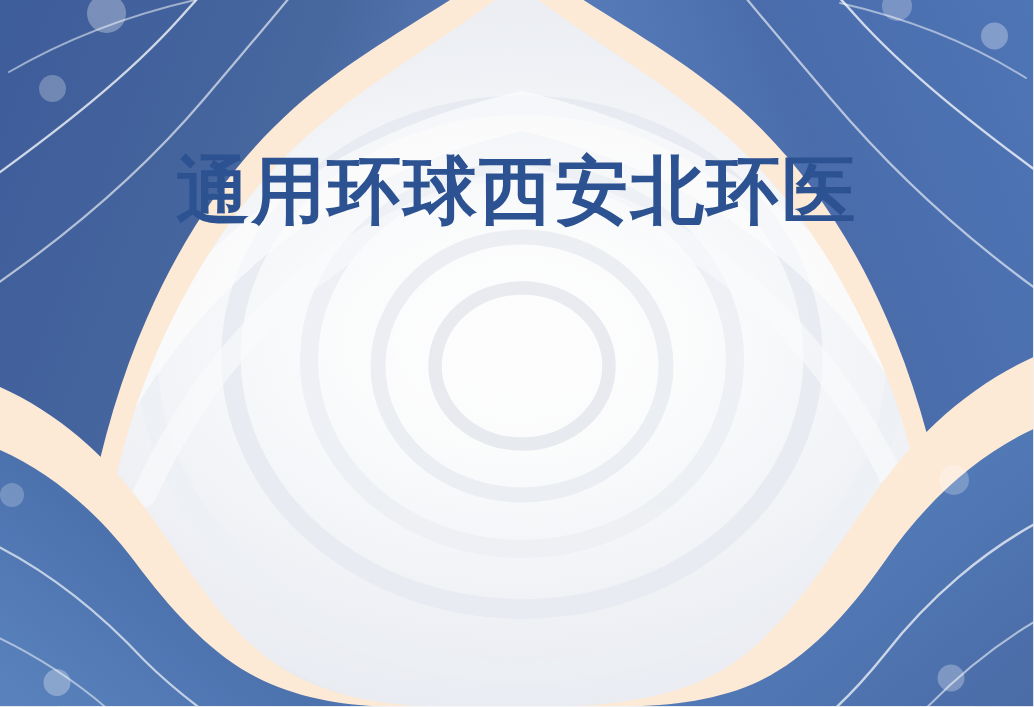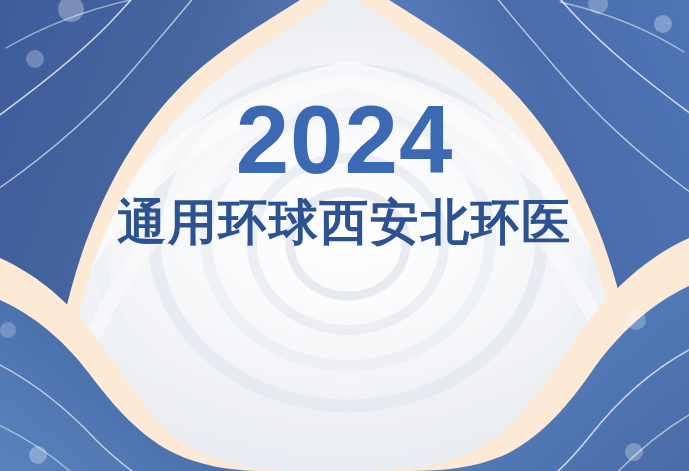--- a/index.html
+++ b/index.html
@@ -174,17 +174,16 @@
         <circle cx="663" cy="24" r="9" fill="#ffffff" opacity="0.30"></circle>
         <circle cx="38" cy="455" r="9" fill="#ffffff" opacity="0.30"></circle>
         <circle cx="8" cy="330" r="8" fill="#ffffff" opacity="0.22"></circle>
         <circle cx="636" cy="320" r="10" fill="#ffffff" opacity="0.24"></circle>
         <circle cx="634" cy="452" r="9" fill="#ffffff" opacity="0.28"></circle>
       </g>
     </svg>
   </div>
 
   <div id="text-block">
-    <div id="year">2024</div>
     <div class="cn-line">通用环球西安北环医</div>
   </div>
 
 </div>
 
 </body></html>

